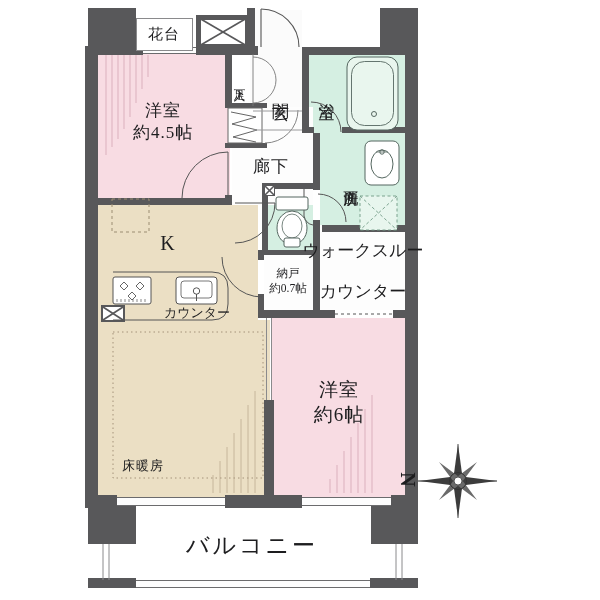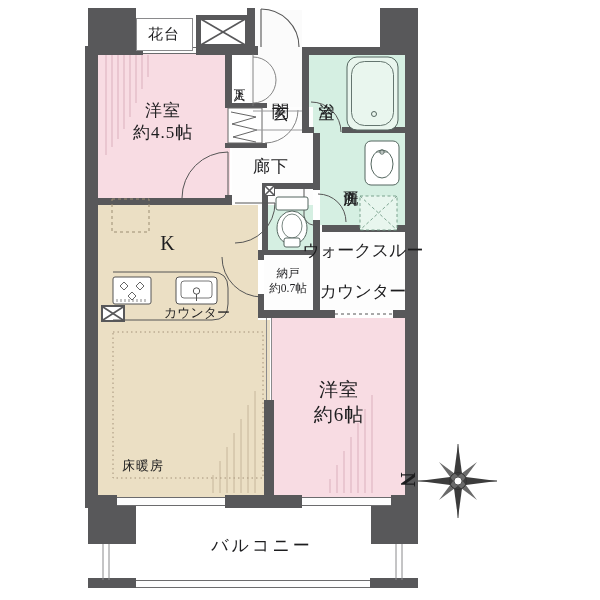--- a/index.html
+++ b/index.html
@@ -264,16 +264,16 @@
     <div>カウンター</div>
   </div>
 
   <div class="lbl" style="left:143px;top:466px;font-size:13px;">床暖房</div>
 
   <div class="lbl" style="left:339px;top:403px;font-size:19px;">
     <div>洋室</div>
     <div>約6帖</div>
   </div>
 
-  <div class="lbl" style="left:252px;top:546px;font-size:17px;letter-spacing:3px;margin-left:10px;">バルコニー</div>
+  <div class="lbl" style="left:252px;top:546px;font-size:23px;letter-spacing:3px;">バルコニー</div>
 
   <div class="lbl" style="left:408px;top:480px;font-size:20px;font-weight:bold;transform:translate(-50%,-50%) rotate(90deg);">N</div>
 </div>
 
 </body></html>

